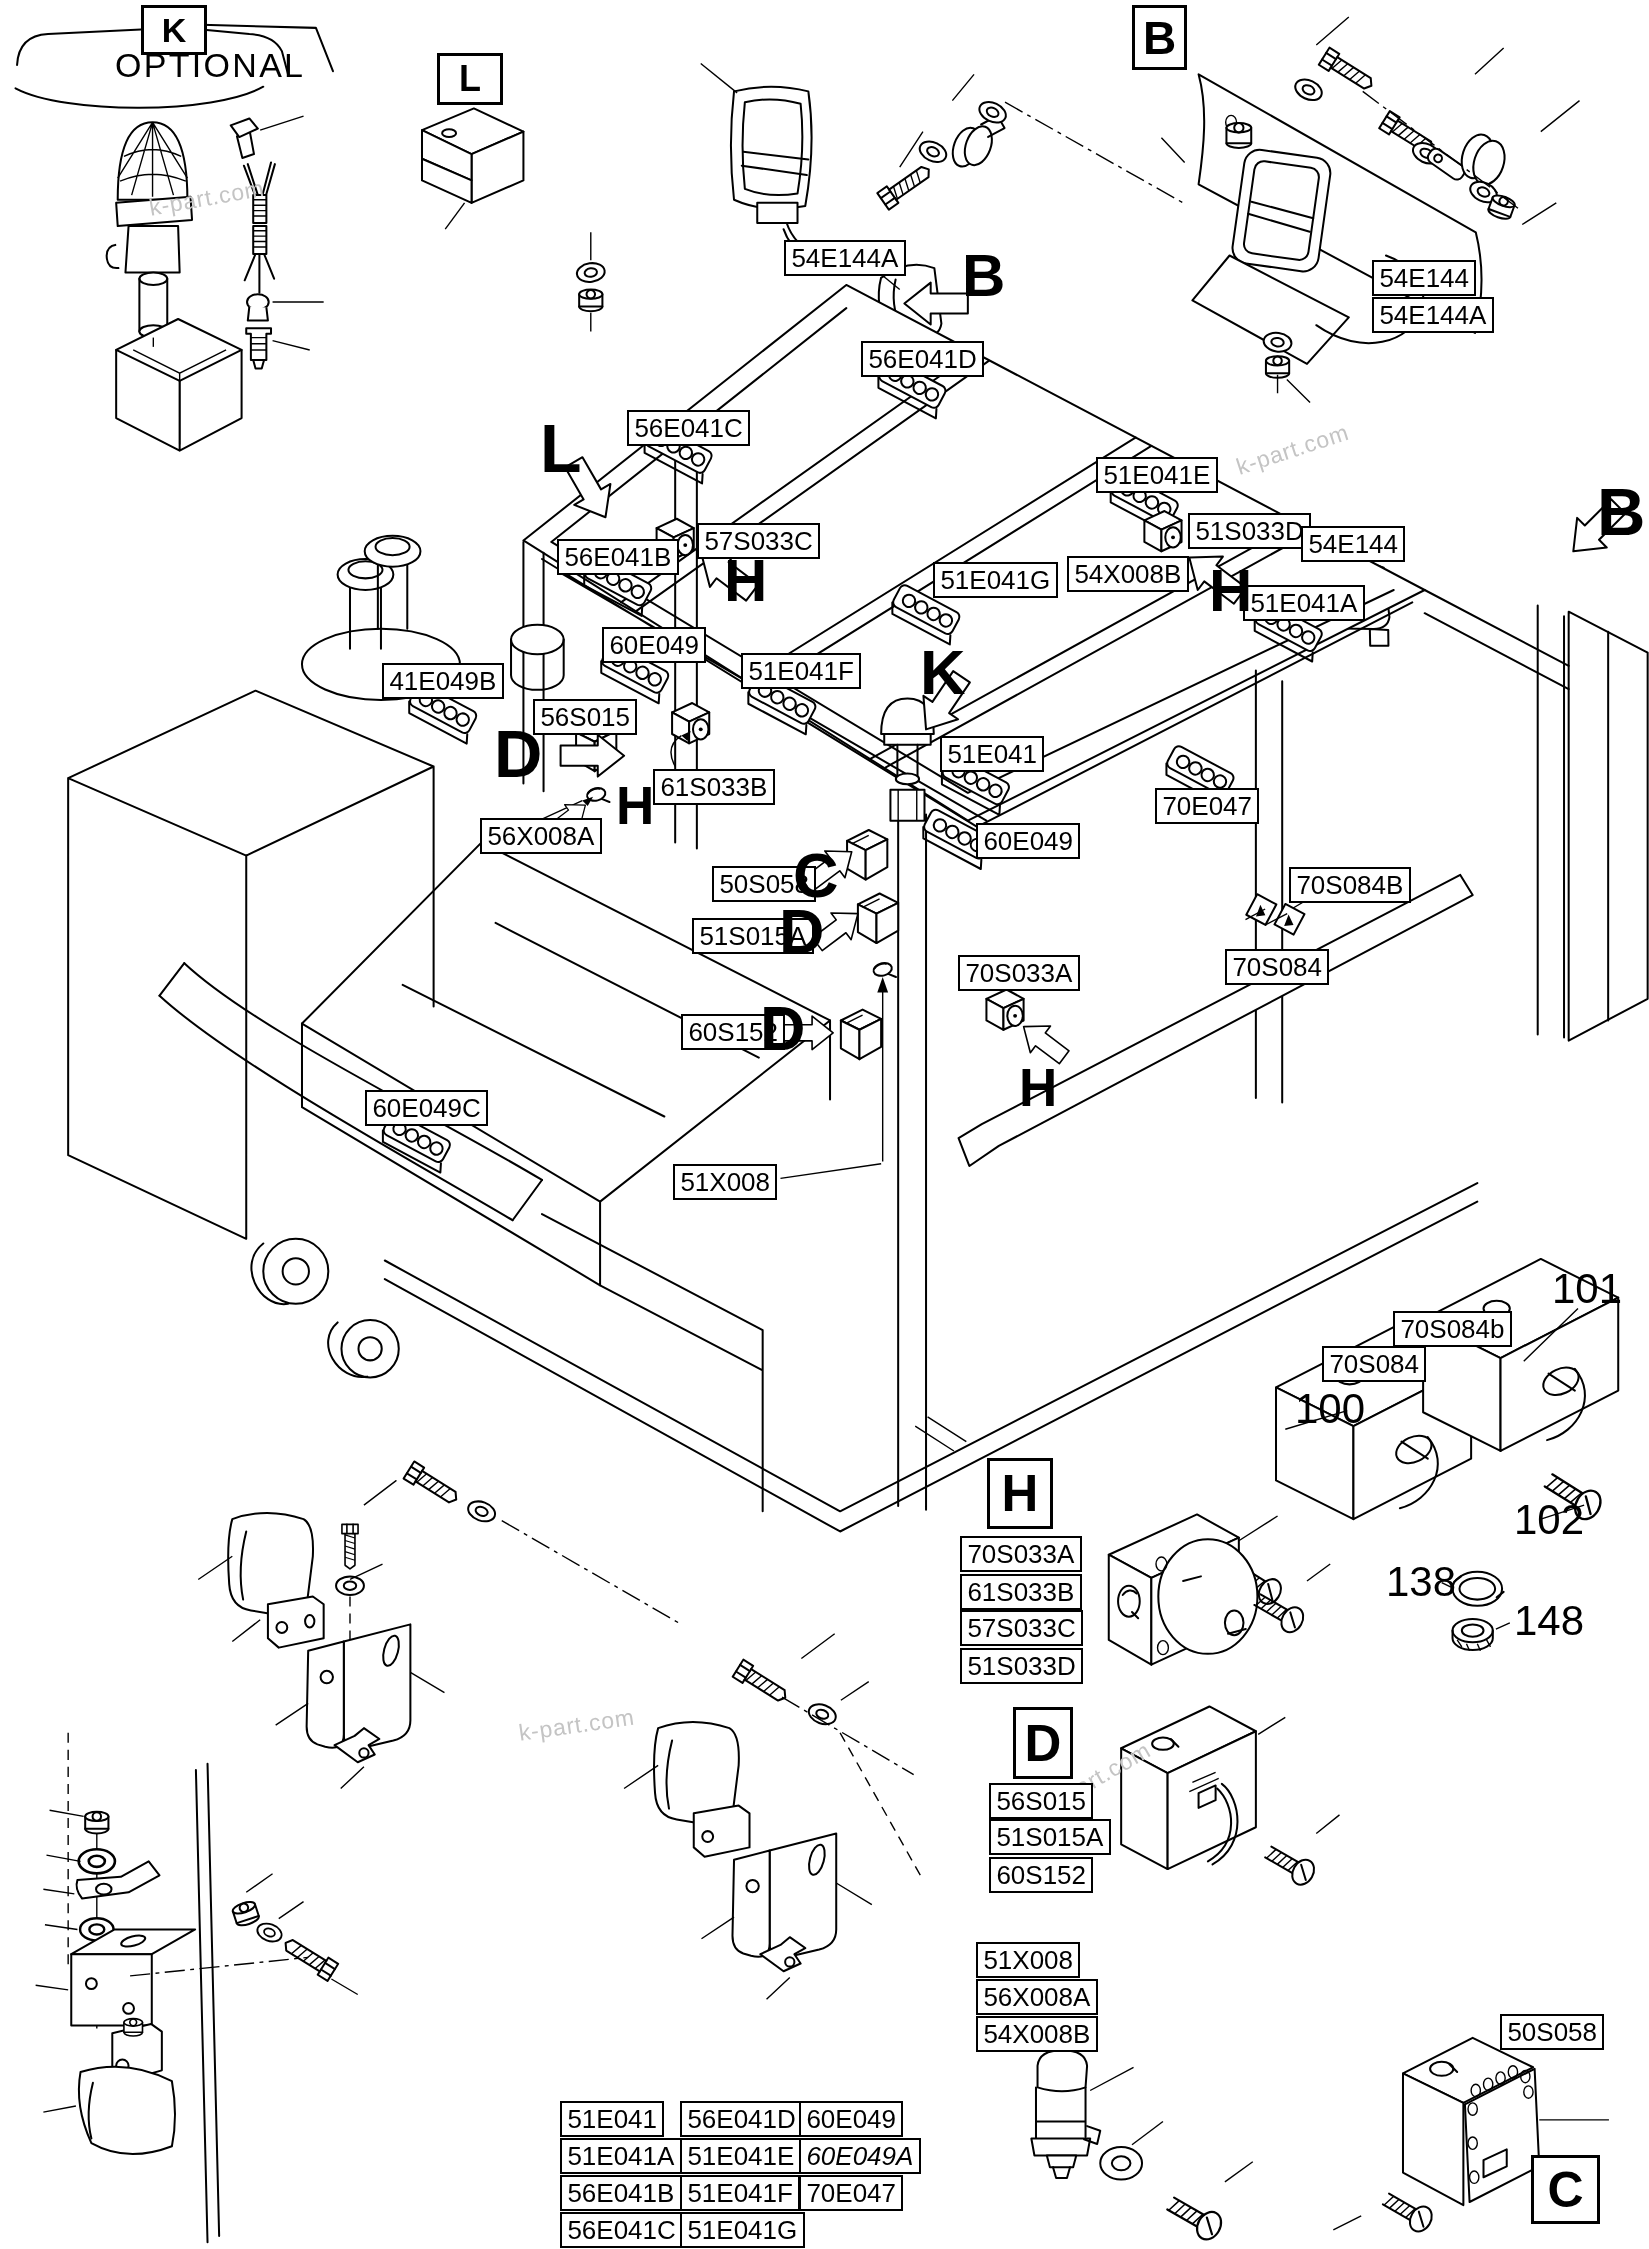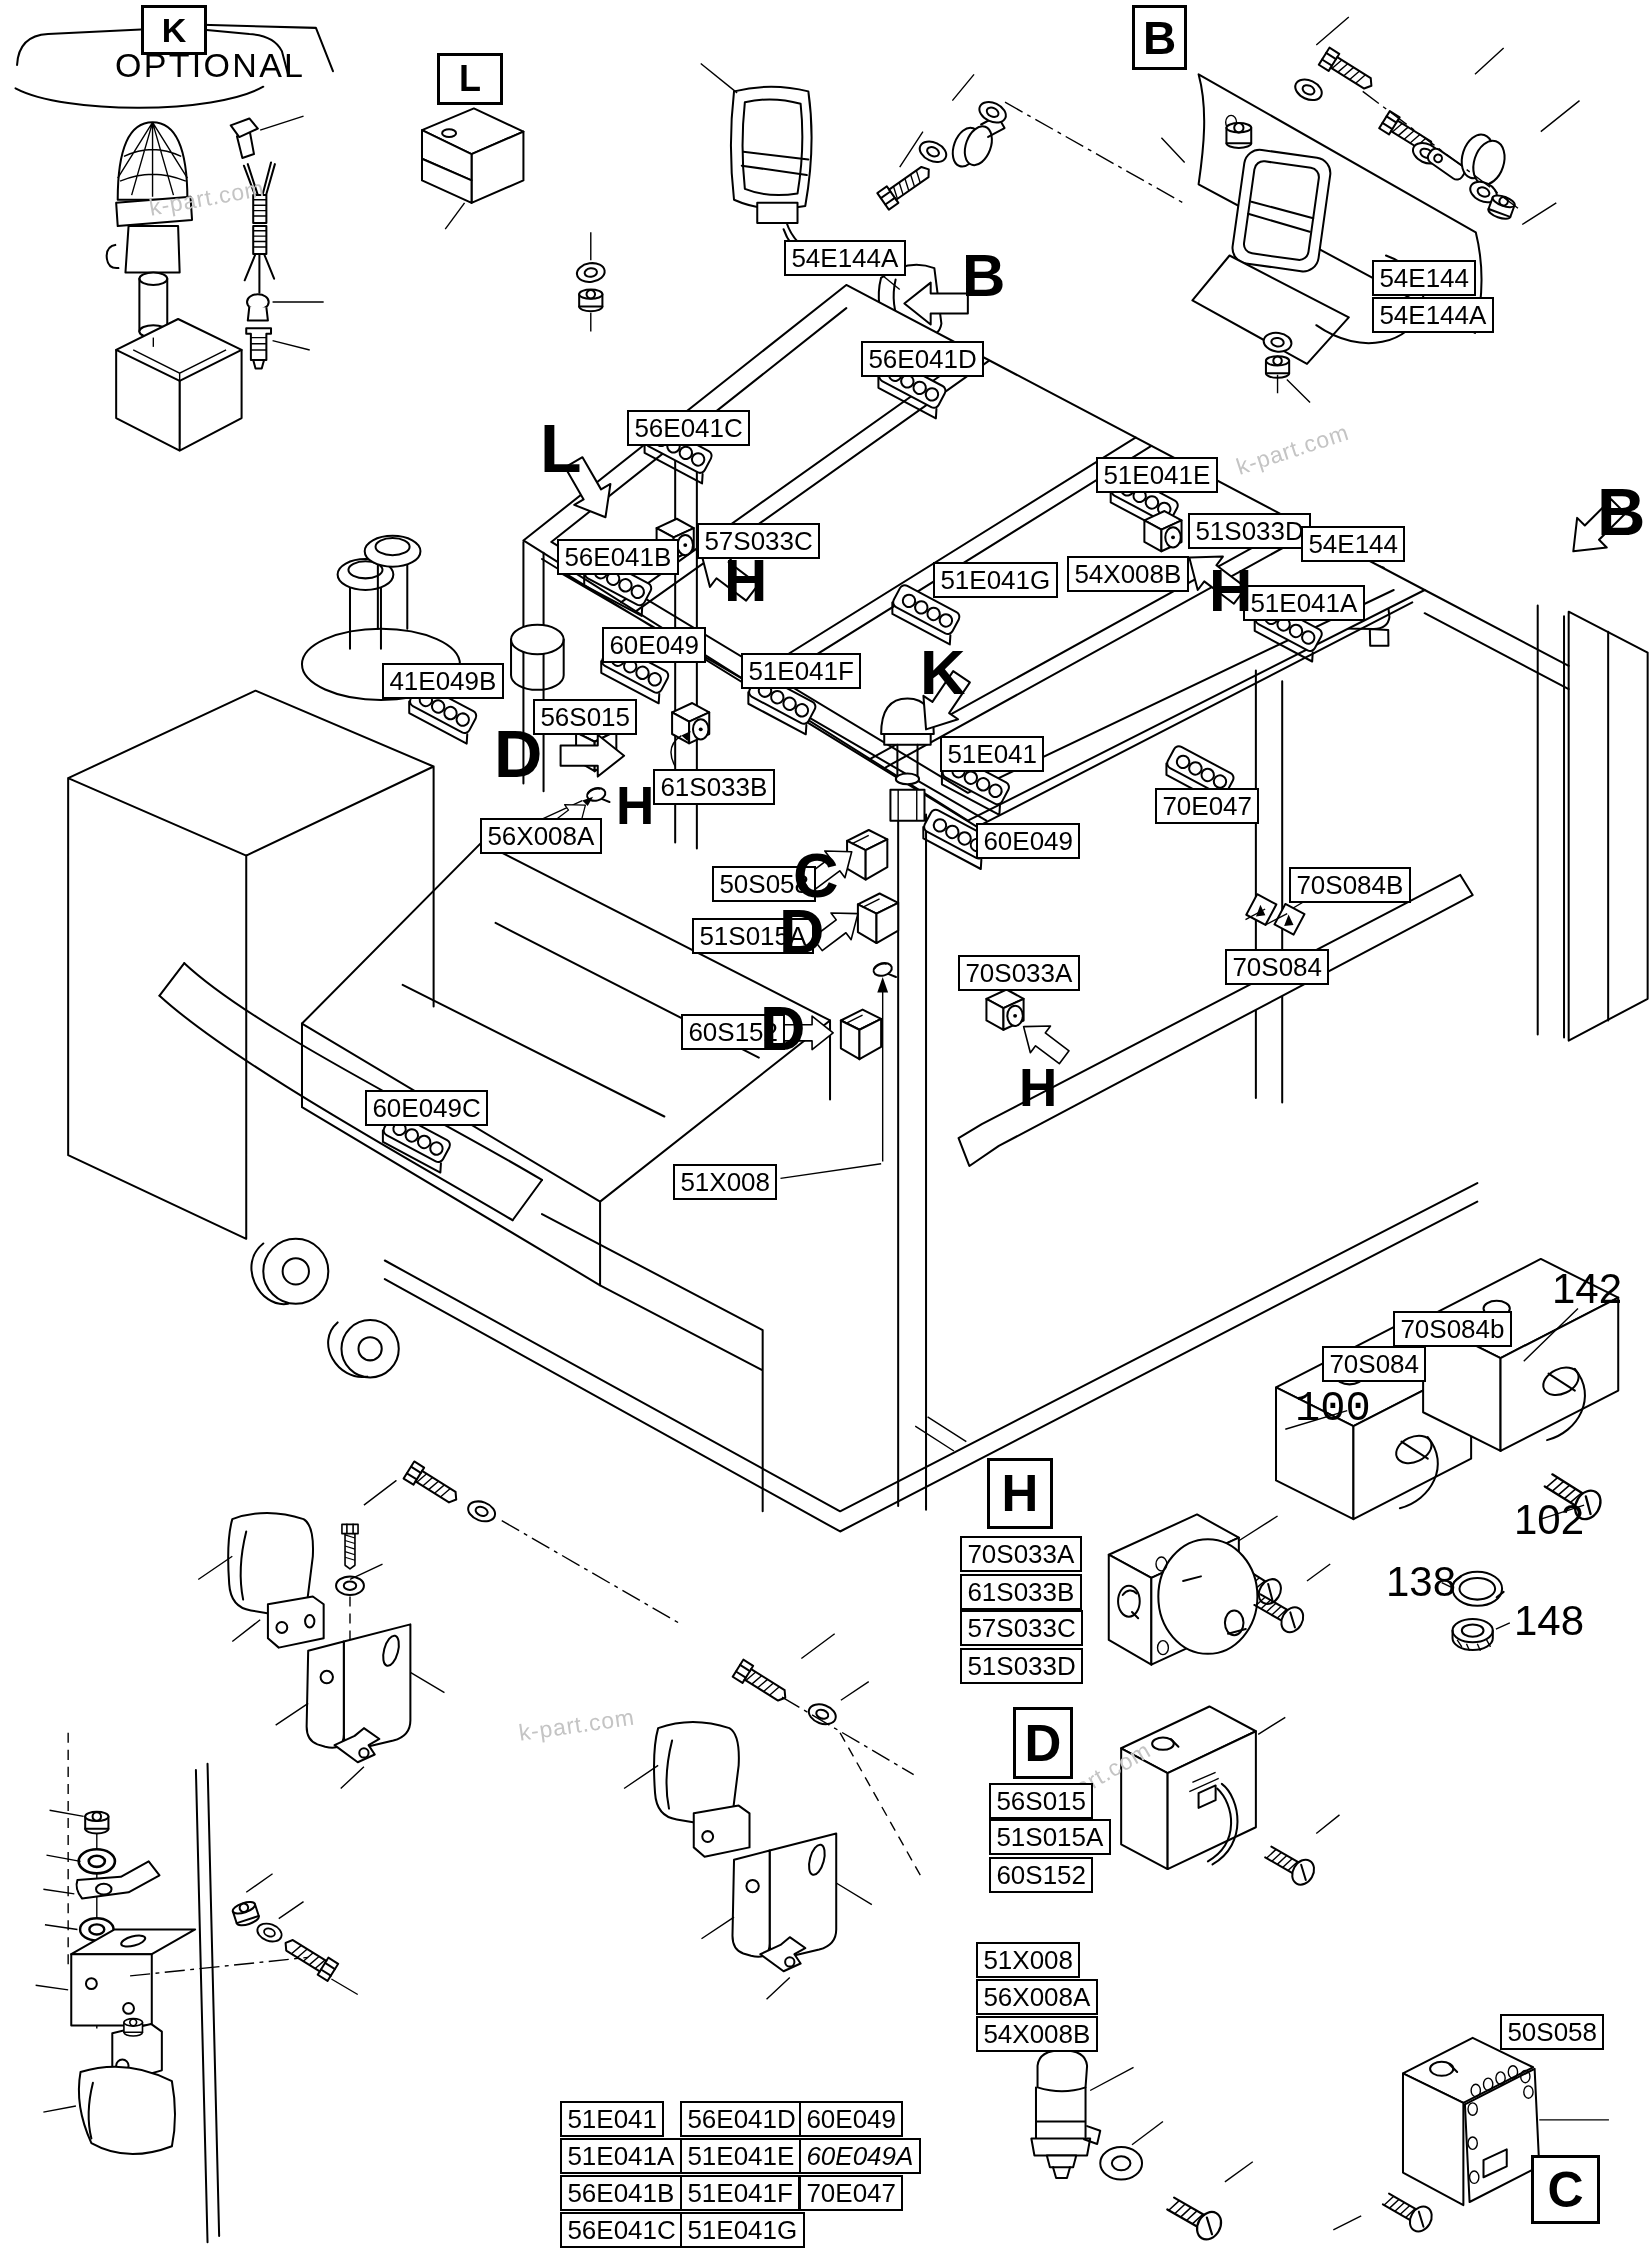--- a/index.html
+++ b/index.html
@@ -539,22 +539,22 @@
       <div class="letter" style="left: 724px; top: 551px; font-size: 60px;">H</div>
       <div class="letter" style="left: 1597px; top: 478px; font-size: 67px;">B</div>
       <div class="letter" style="left: 1209px; top: 561px; font-size: 60px;">H</div>
       <div class="letter" style="left: 920px; top: 641px; font-size: 63px;">K</div>
       <div class="letter" style="left: 494px; top: 720px; font-size: 67px;">D</div>
       <div class="letter" style="left: 616px; top: 779px; font-size: 53px;">H</div>
       <div class="letter" style="left: 793px; top: 844px; font-size: 63px;">C</div>
       <div class="letter" style="left: 779px; top: 900px; font-size: 63px;">D</div>
       <div class="letter" style="left: 760px; top: 997px; font-size: 63px;">D</div>
       <div class="letter" style="left: 1019px; top: 1061px; font-size: 53px;">H</div>
-      <div class="refnum" style="left: 1552px; top: 1268px;">142</div>
-      <div class="refnum" style="left: 1295px; top: 1388px; font-family: Liberation Mono, monospace;">100</div>
+      <div class="refnum" style="left: 1552px; top: 1268px;">101</div>
+      <div class="refnum" style="left: 1295px; top: 1388px;">100</div>
       <div class="refnum" style="left: 1514px; top: 1499px;">102</div>
       <div class="refnum" style="left: 1386px; top: 1561px;">138</div>
       <div class="refnum" style="left: 1514px; top: 1600px;">148</div>
       <div class="plabel" style="left: 560px; top: 2101px;">51E041</div>
       <div class="plabel" style="left: 680px; top: 2101px;">56E041D</div>
       <div class="plabel" style="left: 799px; top: 2101px;">60E049</div>
       <div class="plabel" style="left: 560px; top: 2138px;">51E041A</div>
       <div class="plabel" style="left: 680px; top: 2138px;">51E041E</div>
       <div class="plabel" style="left: 799px; top: 2138px; font-style: italic;">60E049A</div>
       <div class="plabel" style="left: 560px; top: 2175px;">56E041B</div>

